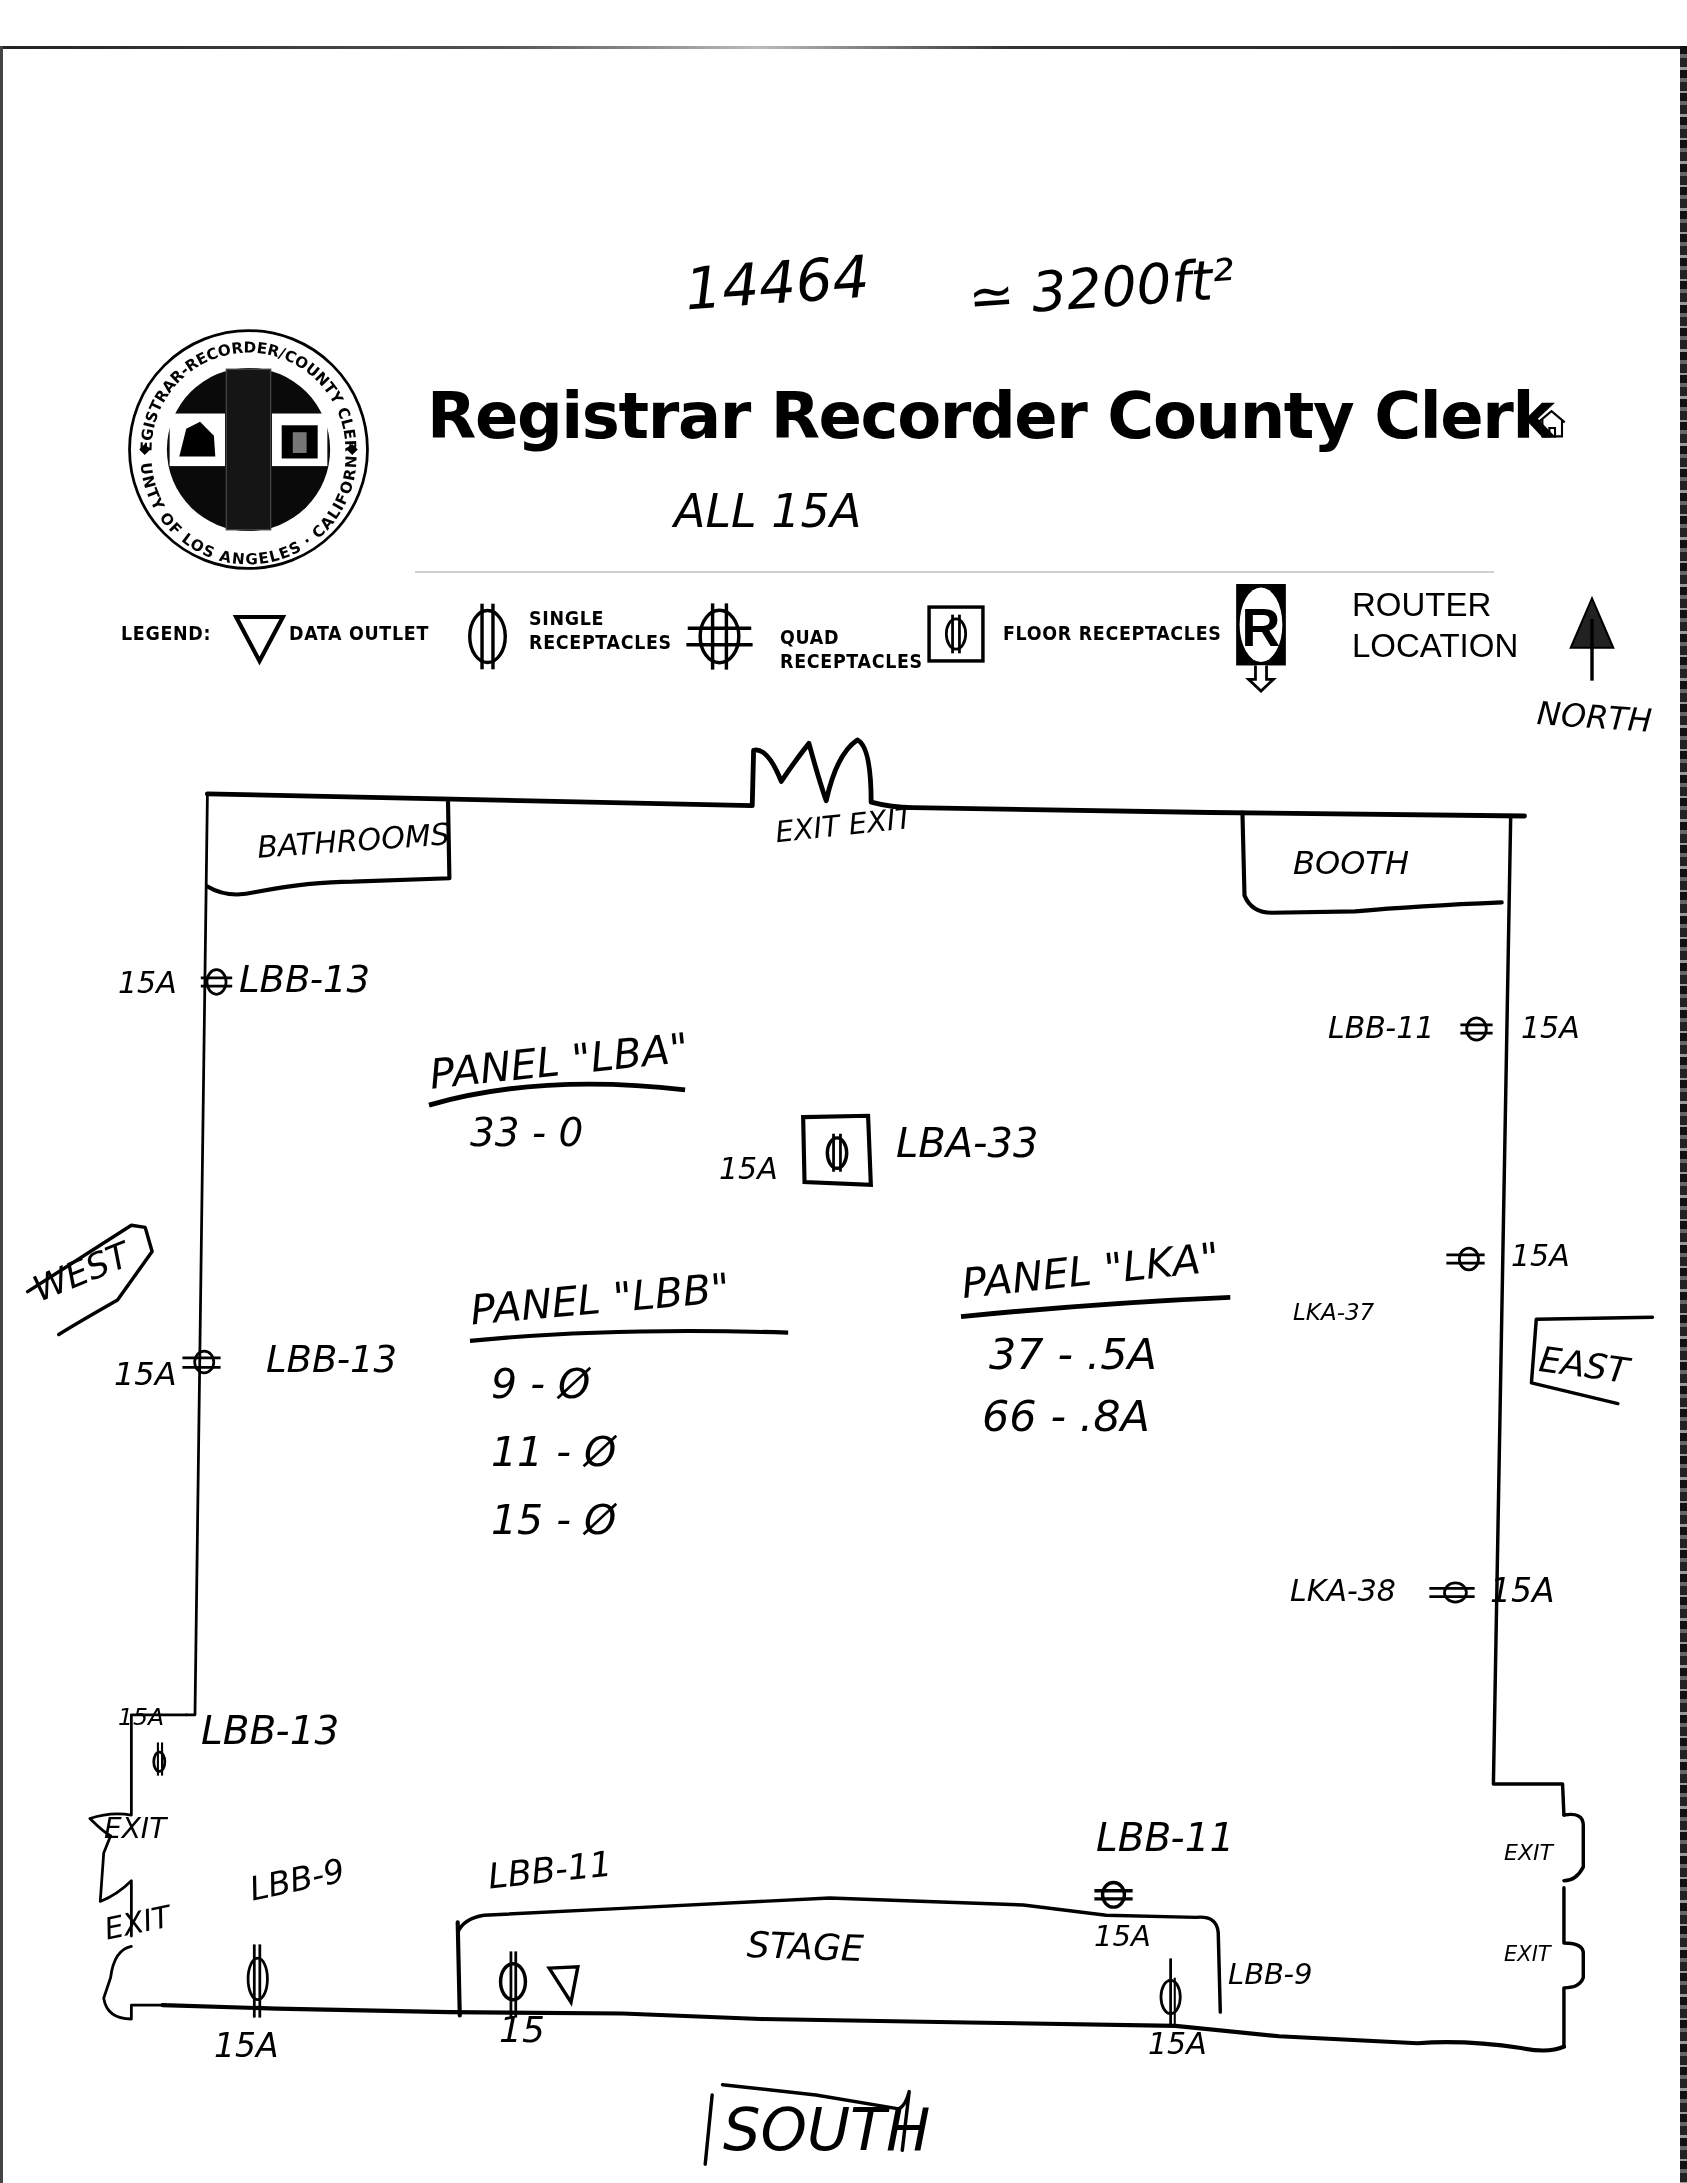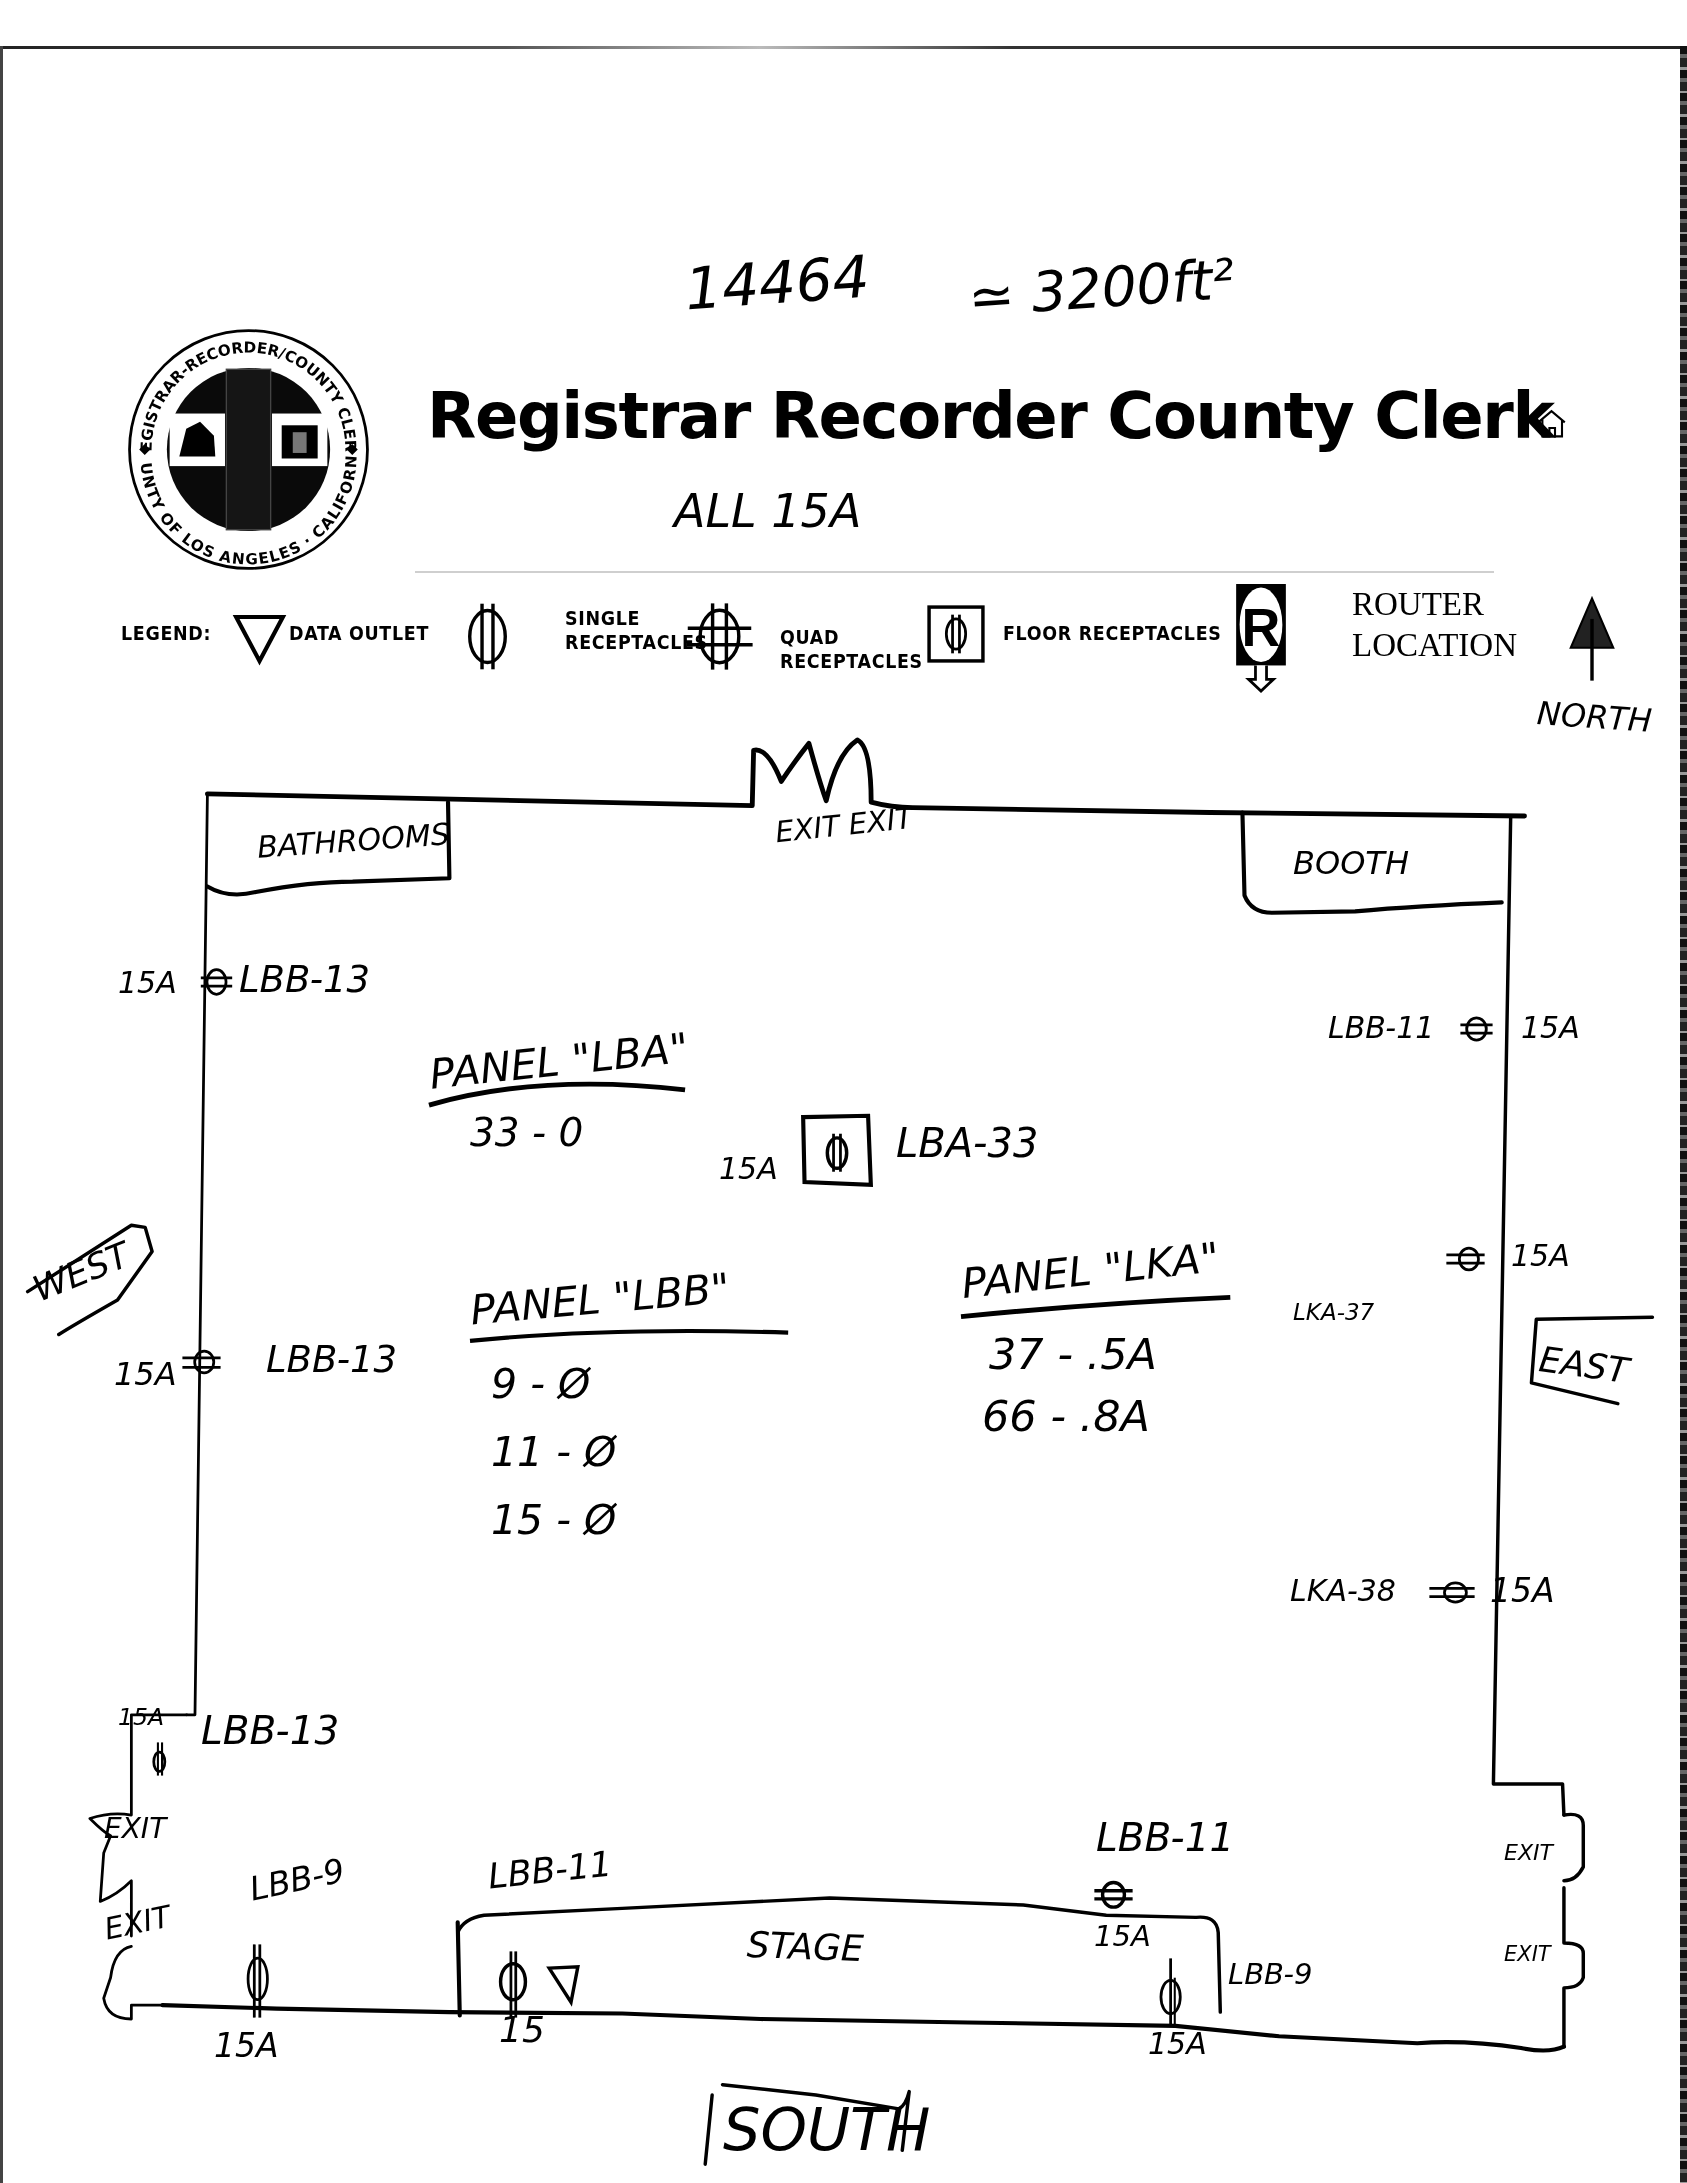--- a/index.html
+++ b/index.html
@@ -4,21 +4,21 @@
 <style>
   html, body { margin: 0; padding: 0; background: #ffffff; }
   body { width: 1687px; height: 2183px; position: relative; overflow: hidden; font-family: "Liberation Sans", sans-serif; color: #000; }
   .abs { position: absolute; }
   .scan-top { position: absolute; left: 0; top: 46px; width: 1687px; height: 2.8px; background: linear-gradient(90deg,#222 0%,#555 30%,#bbb 45%,#333 60%,#222 100%); }
   .scan-left { position: absolute; left: 0; top: 46px; width: 2.8px; height: 2138px; background: #444; }
   .scan-right { position: absolute; right: 0; top: 46px; width: 7px; height: 2138px; background: repeating-linear-gradient(180deg,#111 0 8.3px,#666 8.3px 12.4px,#222 12.4px 21px,#999 21px 23.5px); }
   .hand { font-family: "DejaVu Sans", sans-serif; font-style: italic; font-weight: normal; color: #000; white-space: nowrap; }
   .title { font-family: "DejaVu Sans", sans-serif; font-weight: bold; font-size: 64px; letter-spacing: -1.4px; }
   .legend-small { font-family: "DejaVu Sans Condensed", "DejaVu Sans", sans-serif; font-size: 19.4px; font-weight: bold; line-height: 23.5px; letter-spacing: 0.7px; }
-  .legend-big { font-family: Liberation Serif, serif; font-size: 33px; line-height: 41px; }
+  .legend-big { font-family: Liberation Sans, sans-serif; font-size: 33px; line-height: 41px; }
   svg { overflow: visible; }
   .divider { position:absolute; left: 415px; top: 571px; width: 1079px; height: 2.1px; background: #cfcfcf; }
 </style>
 </head>
 <body>
 
 <div class="scan-top"></div>
 <div class="scan-left"></div>
 <div class="scan-right"></div>
 
@@ -64,21 +64,21 @@
 </div>
 <div class="abs legend-small" style="left:289px; top:622px;">DATA OUTLET</div>
 
 <div class="abs" style="left:467px; top:602px; width:41px; height:69px;">
   <svg width="41" height="69" viewBox="0 0 60 100">
       <ellipse cx="30" cy="50" rx="26" ry="38" fill="none" stroke="#000" stroke-width="5"></ellipse>
       <line x1="22" y1="2" x2="22" y2="98" stroke="#000" stroke-width="5"></line>
       <line x1="38" y1="2" x2="38" y2="98" stroke="#000" stroke-width="5"></line>
     </svg>
 </div>
-<div class="abs legend-small" style="left:529px; top:607px;margin-left:36px;">
+<div class="abs legend-small" style="left:529px; top:607px;">
   <div>SINGLE</div>
     <div>RECEPTACLES</div>
 </div>
 
 <div class="abs" style="left:685px; top:602px; width:69px; height:69px;">
   <svg width="69" height="69" viewBox="0 0 100 100">
       <ellipse cx="50" cy="50" rx="28" ry="38" fill="none" stroke="#000" stroke-width="5"></ellipse>
       <line x1="40" y1="2" x2="40" y2="98" stroke="#000" stroke-width="5"></line>
       <line x1="60" y1="2" x2="60" y2="98" stroke="#000" stroke-width="5"></line>
       <line x1="4" y1="38" x2="96" y2="38" stroke="#000" stroke-width="5"></line>

